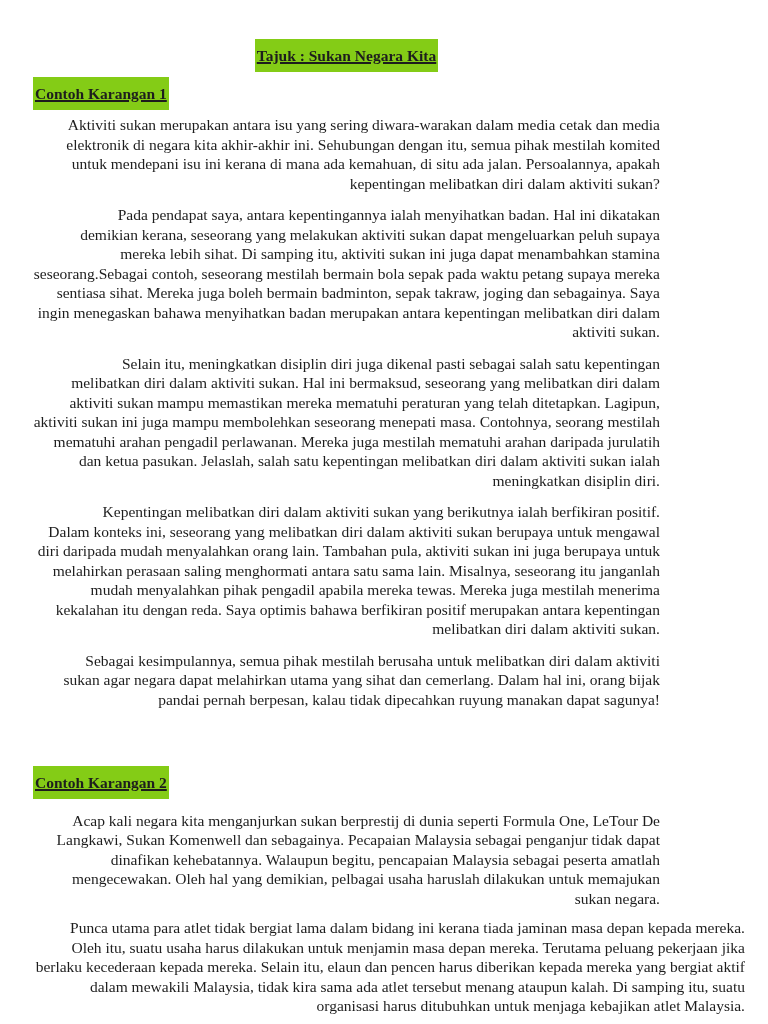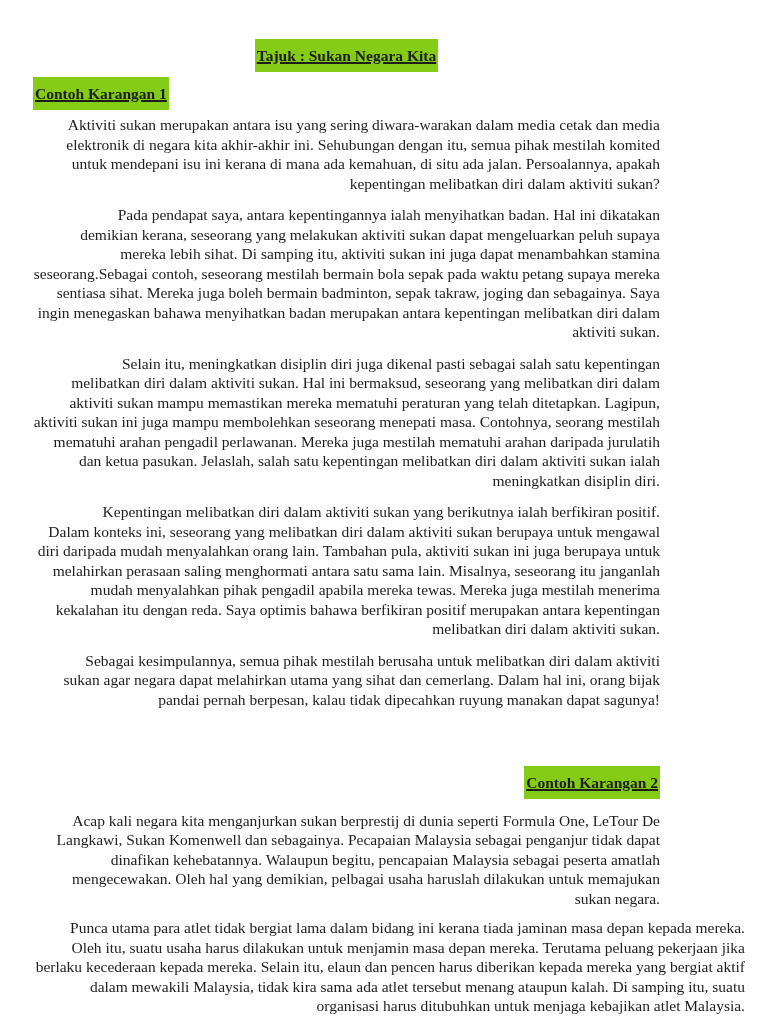--- a/index.html
+++ b/index.html
@@ -32,21 +32,20 @@
     font-weight: bold;
   }
   .heading {
     margin: 18px 0 0 0;
     font-size: 15.5px;
     line-height: 19.5px;
     font-weight: bold;
   }
   .section-2 .heading {
     margin-top: 64px;
-    text-align: right;
   }
   .hl {
     background: #84cc16;
     text-decoration: underline;
     text-decoration-thickness: 1.5px;
     padding: 8px 2px;
   }
   p.body-para {
     margin: 12px 0 0 0;
     font-size: 15.5px;

